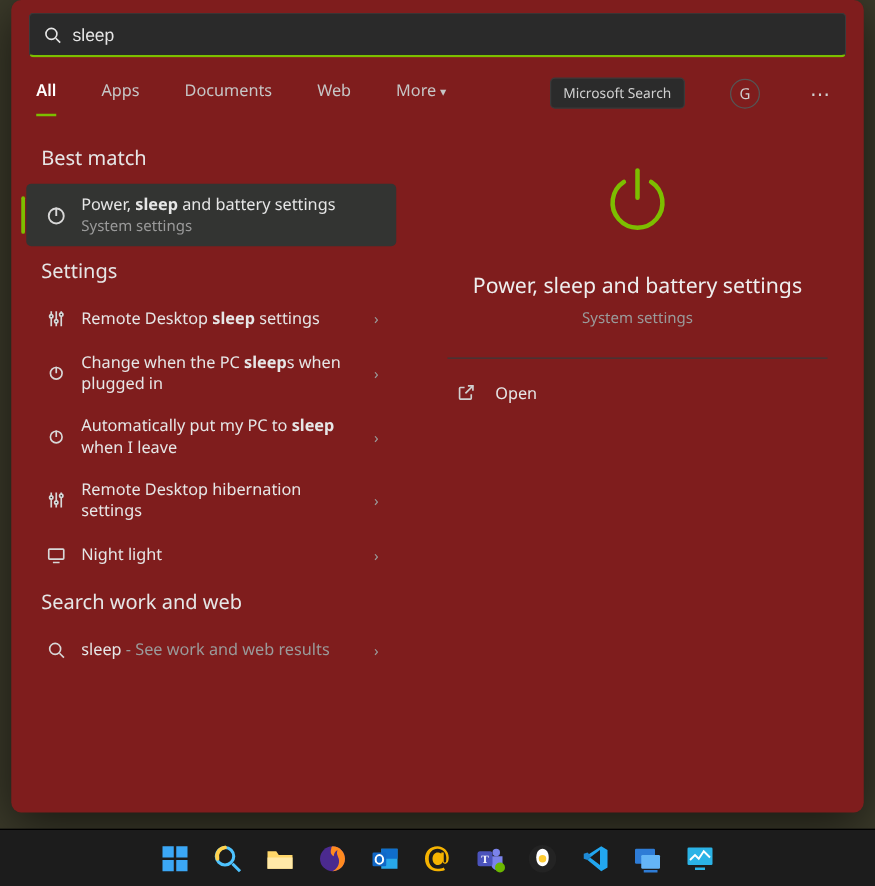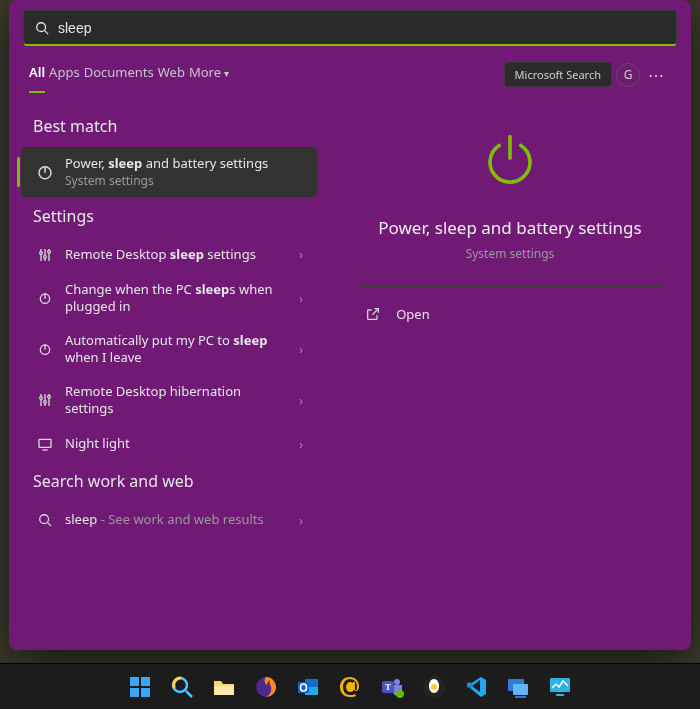--- a/index.html
+++ b/index.html
@@ -1,38 +1,38 @@
 <!DOCTYPE html>
 <html><head>
 <meta charset="utf-8">
 <style>
   * { box-sizing: border-box; margin: 0; padding: 0; }
   html, body { width: 700px; height: 709px; overflow: hidden; font-family: "Segoe UI", system-ui, sans-serif; }
   body { background: #3b3a2a; position: relative; }
 
   .search-panel {
     position: absolute; top: 0; left: 9px; width: 682px; height: 650px;
-    background: #701a75; border-radius: 8px; box-shadow: 0 10px 40px rgba(0,0,0,.6);
+    background: #7f1d1d; border-radius: 8px; box-shadow: 0 10px 40px rgba(0,0,0,.6);
     display: flex; flex-direction: column;
   }
 
   .search-bar-wrap { padding: 10px 14px 0 14px; }
   .search-bar {
     height: 36px; border: 1px solid #3a3a3a; border-bottom: 2px solid #7dbe00;
     border-radius: 4px; display: flex; align-items: center; padding: 0 10px;
     background: #2a2a2a;
   }
   .search-bar .mag { width: 16px; height: 16px; color: #e6e6e6; display:flex; align-items:center; justify-content:center;}
   .search-input {
     flex: 1; background: transparent; border: 0; outline: 0; color: #e6e6e6;
     font-size: 14px; padding-left: 8px; caret-color: #e6e6e6;
   }
 
   .tabs-row {
-    display: flex; align-items: center; padding: 16px 20px 0 20px; gap: 4px;
+    display: flex; align-items: center; padding: 16px 20px 0 20px; gap: 36px;
     border-bottom: 0; font-size: 13px; color: #c6c6c6;
   }
   .tab { padding-bottom: 10px; cursor: pointer; border-bottom: 2px solid transparent; }
   .tab.active { border-bottom: 2px solid #7dbe00; color: #fff; font-weight: 600; }
   .tab .chev { font-size: 10px; margin-left: 3px; color:#c6c6c6;}
   .tabs-spacer { flex: 1; }
   .ms-search {
     background: #2b2b2b; border: 1px solid #3a3a3a; color: #d0d0d0;
     font-size: 11px; padding: 4px 10px; border-radius: 4px; cursor: pointer;
     margin-bottom: 6px;

